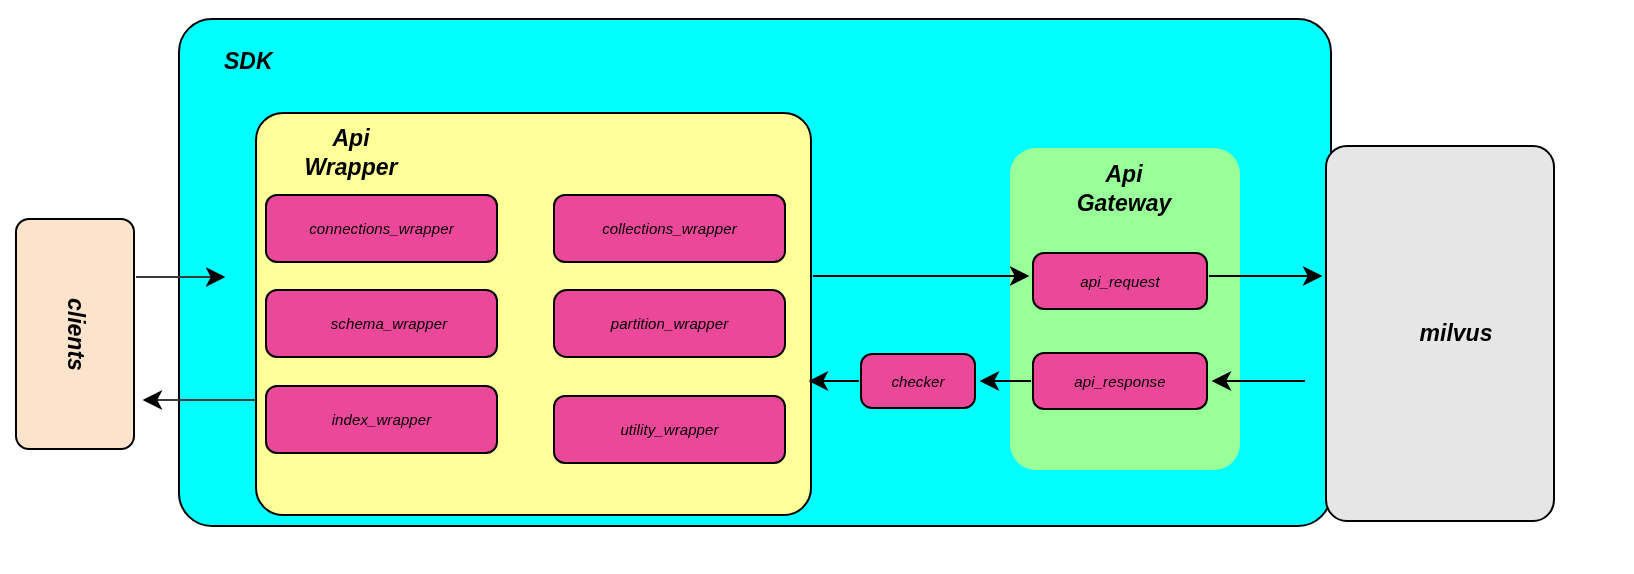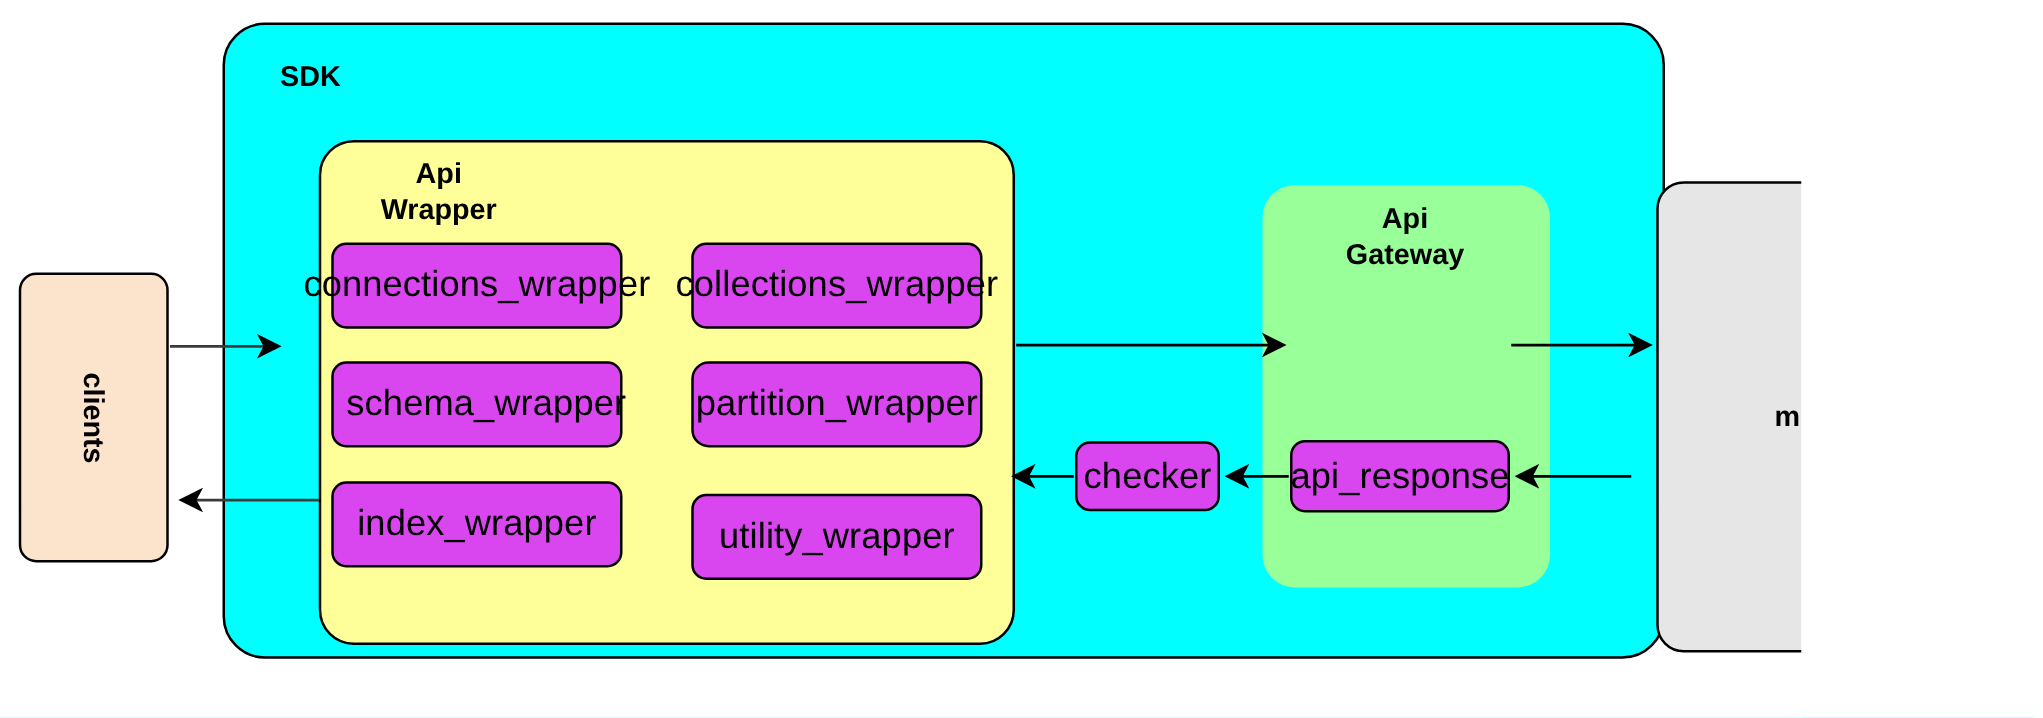--- a/index.html
+++ b/index.html
@@ -3,47 +3,48 @@
 <meta charset="utf-8">
 <title>Architecture Diagram</title>
 <style>
   html, body {
     margin: 0;
     padding: 0;
     background: #ffffff;
   }
   #canvas {
     position: relative;
-    width: 1441px;
+    width: 1634px;
     height: 574px;
     background: #ffffff;
     font-family: "Liberation Sans", sans-serif;
     overflow: hidden;
+    font-style: italic;
   }
 
   
   .node {
     position: absolute;
     box-sizing: border-box;
     display: flex;
     align-items: center;
     justify-content: center;
     color: #000000;
   }
 
   .container-box {
     border: 2px solid #000000;
     border-radius: 28px;
   }
 
   .leaf-box {
-    background: #d946ef;
+    background: #ec4899;
     border: 2px solid #000000;
     border-radius: 12px;
-    font-size: 29px;
+    font-size: 15px;
     font-weight: 400;
     letter-spacing: 0.1px;
   }
 
   
   #clients-box {
     left: 15px;
     top: 218px;
     width: 120px;
     height: 232px;
@@ -194,20 +195,23 @@
   <div class="node leaf-box" id="wrap-partition">
     <span>partition_wrapper</span>
   </div>
   <div class="node leaf-box" id="wrap-index">
     <span>index_wrapper</span>
   </div>
   <div class="node leaf-box" id="wrap-utility">
     <span>utility_wrapper</span>
   </div>
 
+  <div class="node leaf-box" id="api-request-box">
+    <span>api_request</span>
+  </div>
   <div class="node leaf-box" id="api-response-box">
     <span>api_response</span>
   </div>
 
   <div class="node leaf-box" id="checker-box">
     <span>checker</span>
   </div>
 
   <svg id="connectors" viewBox="0 0 1634 574" width="1634" height="574">
     <defs>

